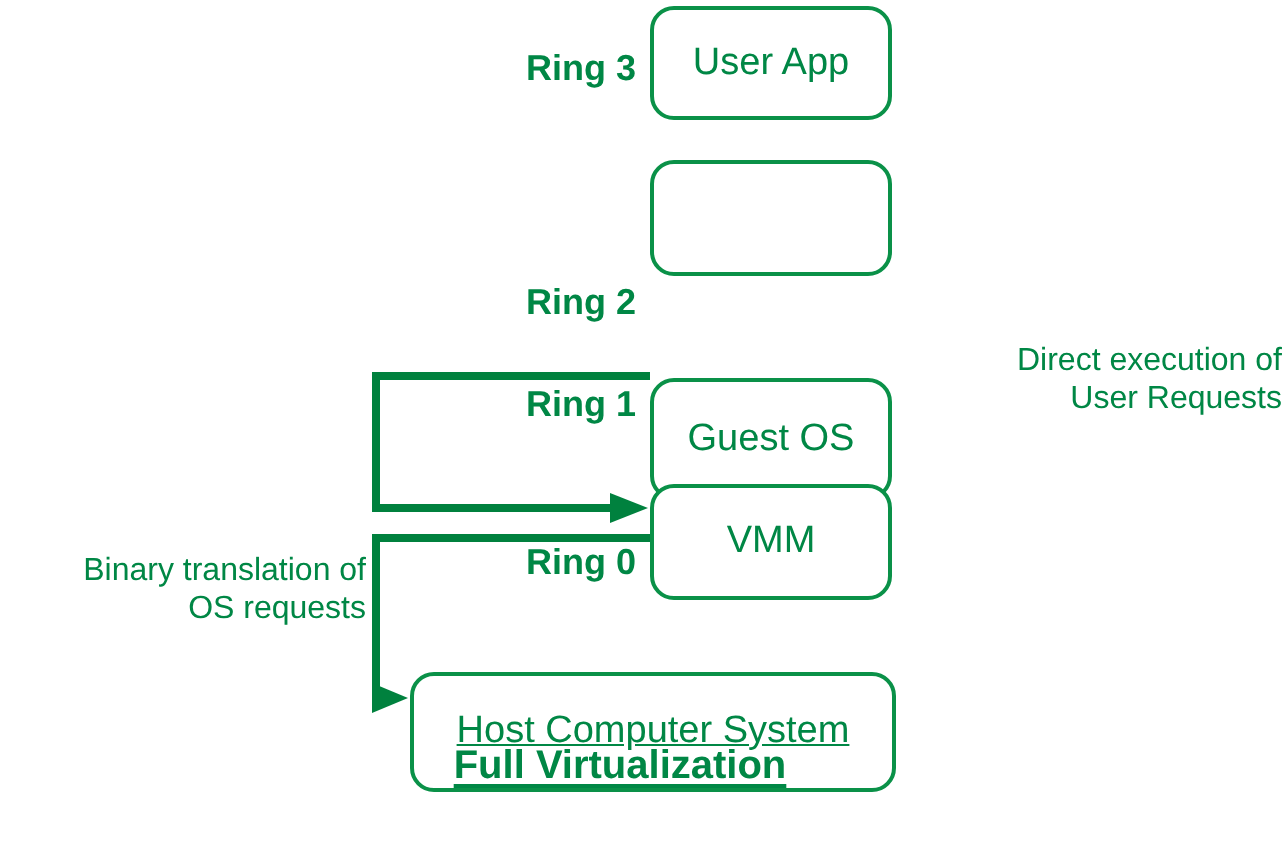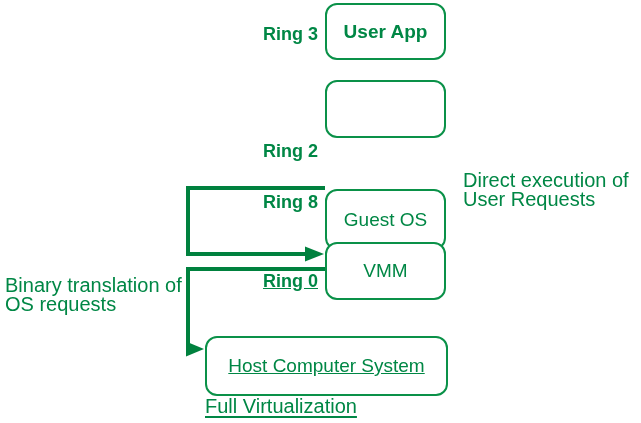--- a/index.html
+++ b/index.html
@@ -22,63 +22,63 @@
     border-radius: 12px;
     background: #ffffff;
     display: flex;
     align-items: center;
     justify-content: center;
     font-size: 19px;
     color: var(--text-green, #008745);
     white-space: nowrap;
     z-index: 2;
   }
-  #user-app-box  { left: 325px; top: 3px;   width: 121px; height: 57px; font-weight: bold; }
+  #user-app-box  { left: 325px; top: 3px;   width: 121px; height: 57px; }
   #ring2-box     { left: 325px; top: 80px;  width: 121px; height: 58px; }
   #guest-os-box  { left: 325px; top: 159px; width: 121px; height: 61px; margin-top: 30px; }
   #vmm-box       { left: 325px; top: 242px; width: 121px; height: 58px; }
   #host-box      { left: 205px; top: 336px; width: 243px; height: 60px; text-decoration: underline; }
 
   .ring-label {
     position: absolute;
     right: 323px;
     width: 120px;
     text-align: right;
     font-size: 18px;
     font-weight: bold;
     color: var(--text-green, #008745);
     line-height: 20px;
     white-space: nowrap;
     z-index: 3;
   }
   #ring3-label { top: 24px; }
   #ring2-label { top: 97px; margin-top: 44px; }
   #ring1-label { top: 192px; }
-  #ring0-label { top: 271px; text-decoration: underline; }
+  #ring0-label { top: 271px; }
 
   .annotation {
     position: absolute;
-    font-size: 20px;
+    font-size: 16px;
     line-height: 19px;
     color: var(--text-green, #008745);
-    text-align: left;
+    text-align: right;
     white-space: pre-line;
     z-index: 3;
   }
   #binary-translation-label { left: 5px;  top: 240px; width: 178px; margin-top: 36px; }
   #direct-execution-label   { left: 463px; top: 171px; width: 178px; }
 
   #diagram-caption {
     position: absolute;
     left: 205px;
-    top: 395px;
+    top: 372px;
     width: 210px;
-    text-align: left;
+    text-align: center;
     font-size: 20px;
-    font-weight: normal;
+    font-weight: bold;
     color: var(--text-green, #008745);
     text-decoration: underline;
     text-decoration-thickness: 2px;
     text-underline-offset: 3px;
     white-space: nowrap;
     z-index: 3;
   }
 
   #connector-layer {
     position: absolute;
@@ -107,21 +107,21 @@
 
     <path d="M325 188 H188 V254 H306"></path>
     <polygon points="324,254 305,246.5 305,261.5"></polygon>
 
     <path d="M325 269 H188 V346"></path>
     <polygon points="204,349 186,341.5 186,356.5"></polygon>
   </svg>
 
   <div class="ring-label" id="ring3-label">Ring 3</div>
   <div class="ring-label" id="ring2-label">Ring 2</div>
-  <div class="ring-label" id="ring1-label">Ring 8</div>
+  <div class="ring-label" id="ring1-label">Ring 1</div>
   <div class="ring-label" id="ring0-label">Ring 0</div>
 
   <div class="box" id="user-app-box">User App</div>
   <div class="box" id="ring2-box"></div>
   <div class="box" id="guest-os-box">Guest OS</div>
   <div class="box" id="vmm-box">VMM</div>
   <div class="box" id="host-box">Host Computer System</div>
 
   <div class="annotation" id="binary-translation-label">Binary translation of
 OS requests</div>

